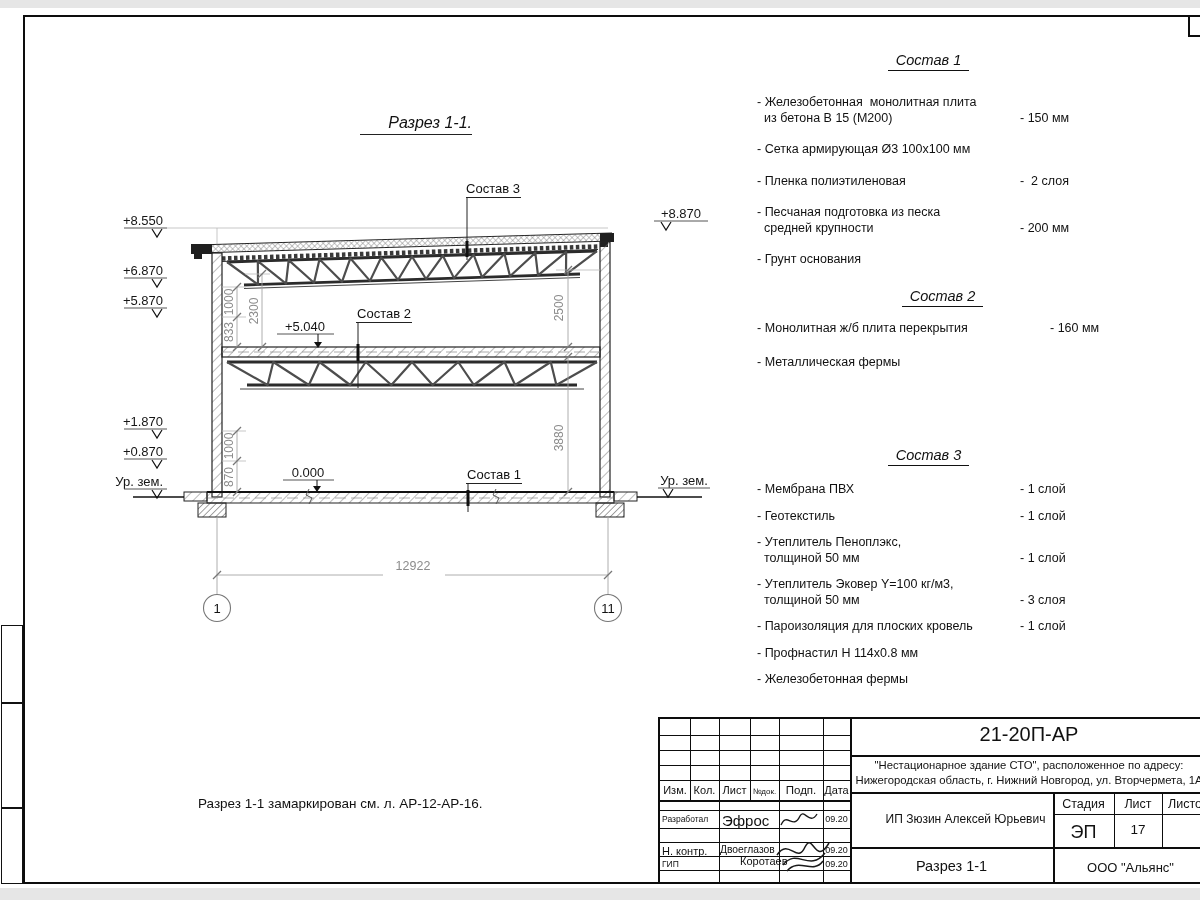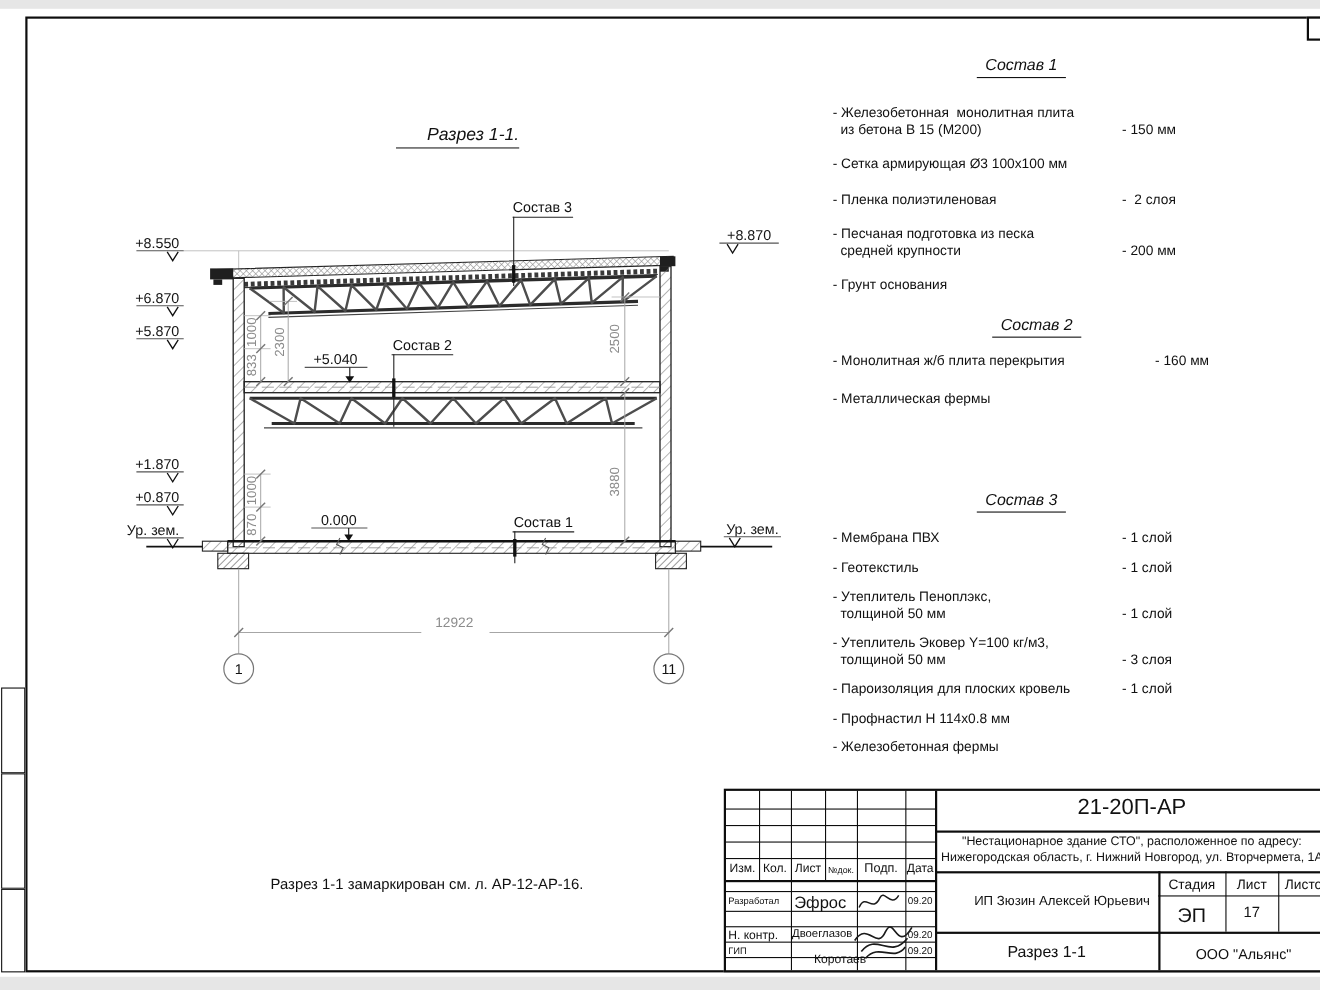--- a/index.html
+++ b/index.html
@@ -8,21 +8,21 @@
   .grayband{position:absolute;left:0;width:1200px;background:#e6e6e6;}
   .frame{position:absolute;left:23px;top:15px;width:1190px;height:869px;
          border:2px solid #0d0d0d;box-sizing:border-box;}
   .tr-box{position:absolute;left:1188px;top:15px;width:30px;height:22px;
           border:2px solid #0d0d0d;box-sizing:border-box;background:#fff;}
   .side-box{position:absolute;left:1px;width:22px;border:1.5px solid #111;
             box-sizing:border-box;background:#fff;}
   svg text{font-family:"Liberation Sans",sans-serif;}
   .drawing-title{position:absolute;left:360px;top:114px;width:112px;text-align:right;
                  font-size:16px;font-style:italic;border-bottom:1.4px solid #222;padding-bottom:2px;}
-  .note{position:absolute;left:198px;top:796px;font-size:13.5px;margin-left:48px;}
+  .note{position:absolute;left:198px;top:796px;font-size:13.5px;}
   
   .comp{position:absolute;font-size:12.5px;color:#111;}
   .comp-title{width:fit-content;margin:0 auto;font-style:italic;font-size:14.5px;
               border-bottom:1.2px solid #111;padding:0 8px 2px;}
   .comp-item{display:flex;align-items:flex-end;line-height:15.5px;}
   .comp-text{flex:1;}
   .comp-text div{white-space:pre;}
   .comp-text .cont{padding-left:7px;}
   .comp-val{flex:none;width:80px;white-space:pre;}
   #comp0 .comp-title{margin-bottom:24px;} #comp0 .comp-item{margin-bottom:16px;}
@@ -375,21 +375,21 @@
   <div class="cell" style="left:90px;top:68px;width:29px;font-size:8px;">№док.</div>
   <div class="cell" style="left:119px;top:65px;width:44px;font-size:11.5px;">Подп.</div>
   <div class="cell" style="left:163px;top:65px;width:27px;font-size:11px;">Дата</div>
   <div class="lcell" style="left:2px;top:95px;font-size:8.5px;">Разработал</div>
   <div class="lcell" style="left:62px;top:93px;font-size:15px;">Эфрос</div>
   <div class="cell" style="left:163px;top:95px;width:27px;font-size:9px;">09.20</div>
   <div class="lcell" style="left:2px;top:126px;font-size:11px;">Н. контр.</div>
   <div class="lcell" style="left:60px;top:125px;font-size:10.3px;">Двоеглазов</div>
   <div class="cell" style="left:163px;top:126px;width:27px;font-size:9px;">09.20</div>
   <div class="lcell" style="left:2px;top:140px;font-size:8.5px;">ГИП</div>
-  <div class="lcell" style="left:62px;top:147px;font-size:11px;padding-left:18px;">Коротаев</div>
+  <div class="lcell" style="left:62px;top:136px;font-size:11px;padding-left:18px;">Коротаев</div>
   <div class="cell" style="left:163px;top:140px;width:27px;font-size:9px;">09.20</div>
   <div class="cell" style="left:204px;top:93px;width:203px;font-size:12px;">ИП Зюзин Алексей Юрьевич</div>
   <div class="cell" style="left:393px;top:78px;width:61px;font-size:12.5px;">Стадия</div>
   <div class="cell" style="left:454px;top:78px;width:48px;font-size:12.5px;">Лист</div>
   <div class="lcell" style="left:508px;top:78px;font-size:12.5px;white-space:nowrap;">Листов</div>
   <div class="cell" style="left:393px;top:103px;width:61px;font-size:18px;">ЭП</div>
   <div class="cell" style="left:454px;top:103px;width:48px;font-size:13.5px;">17</div>
   <div class="cell" style="left:190px;top:139px;width:203px;font-size:14.5px;">Разрез 1-1</div>
   <div class="cell" style="left:393px;top:141px;width:155px;font-size:13px;">ООО "Альянс"</div>
 

